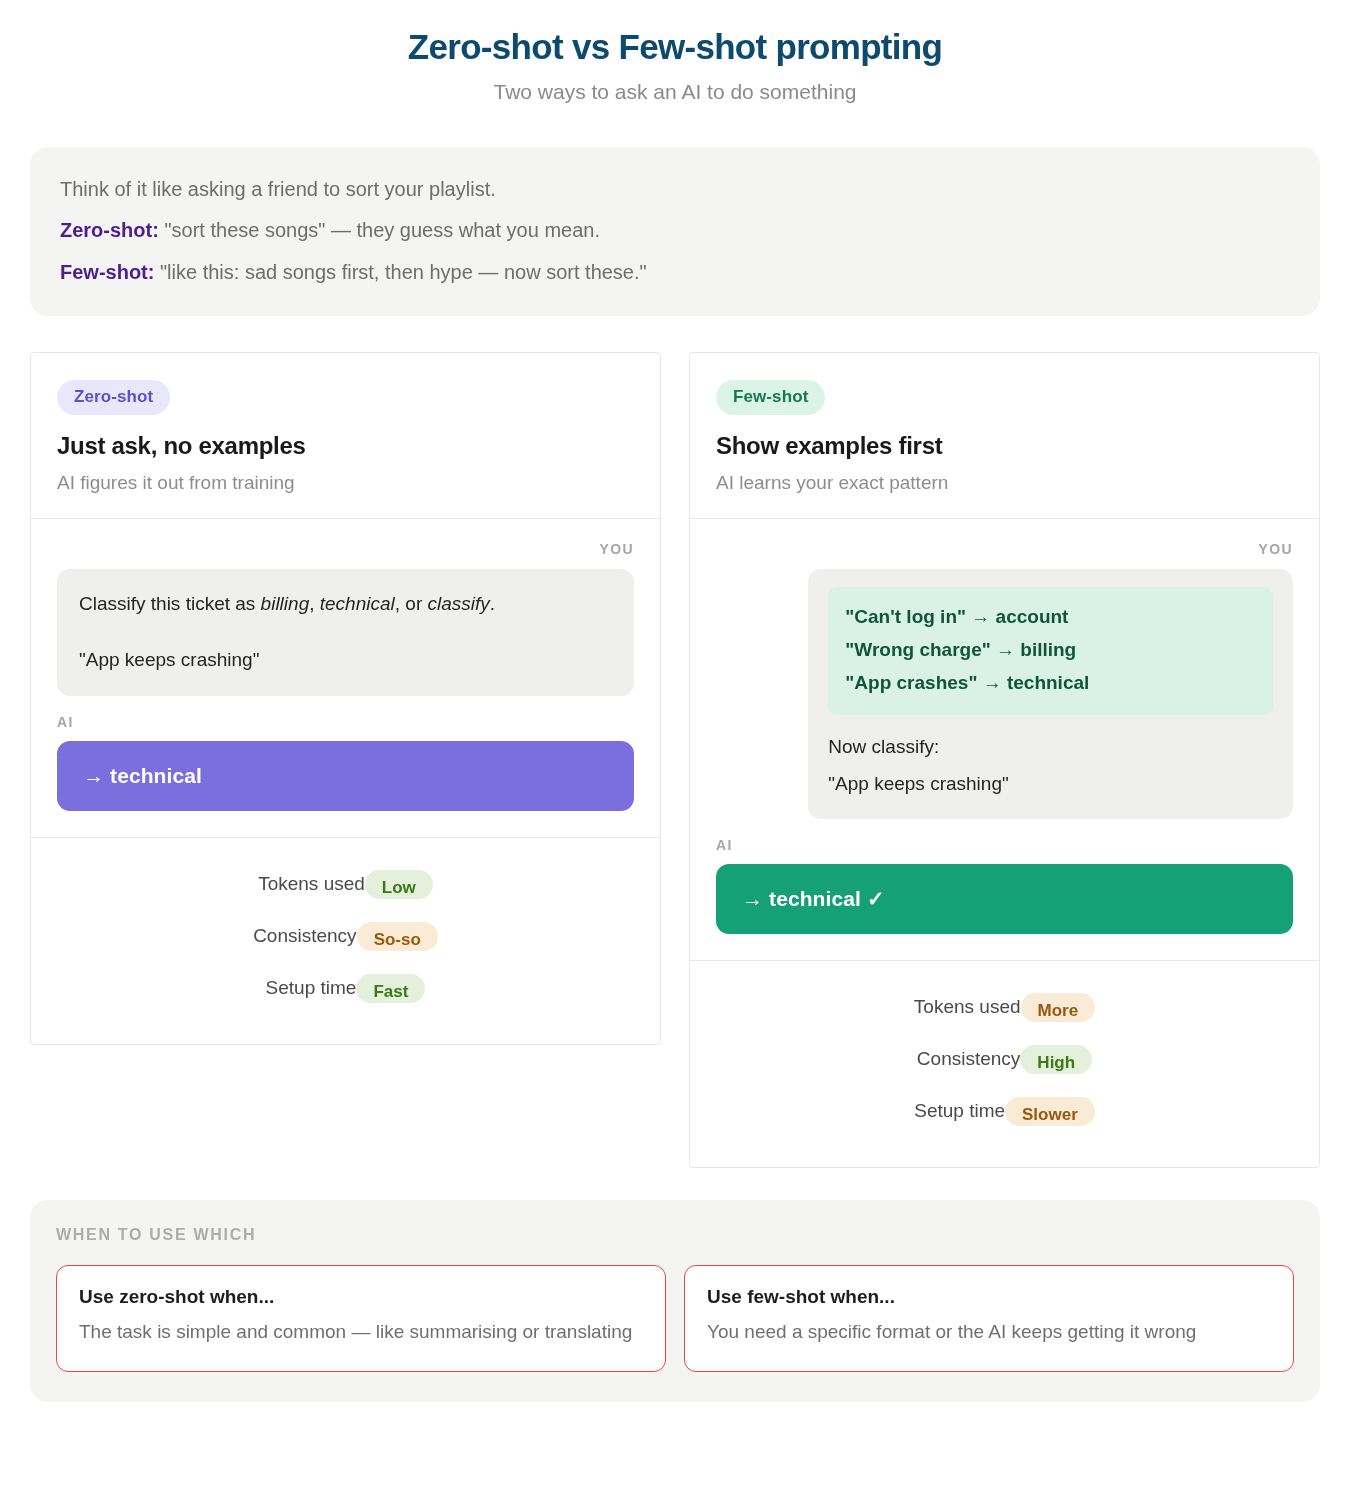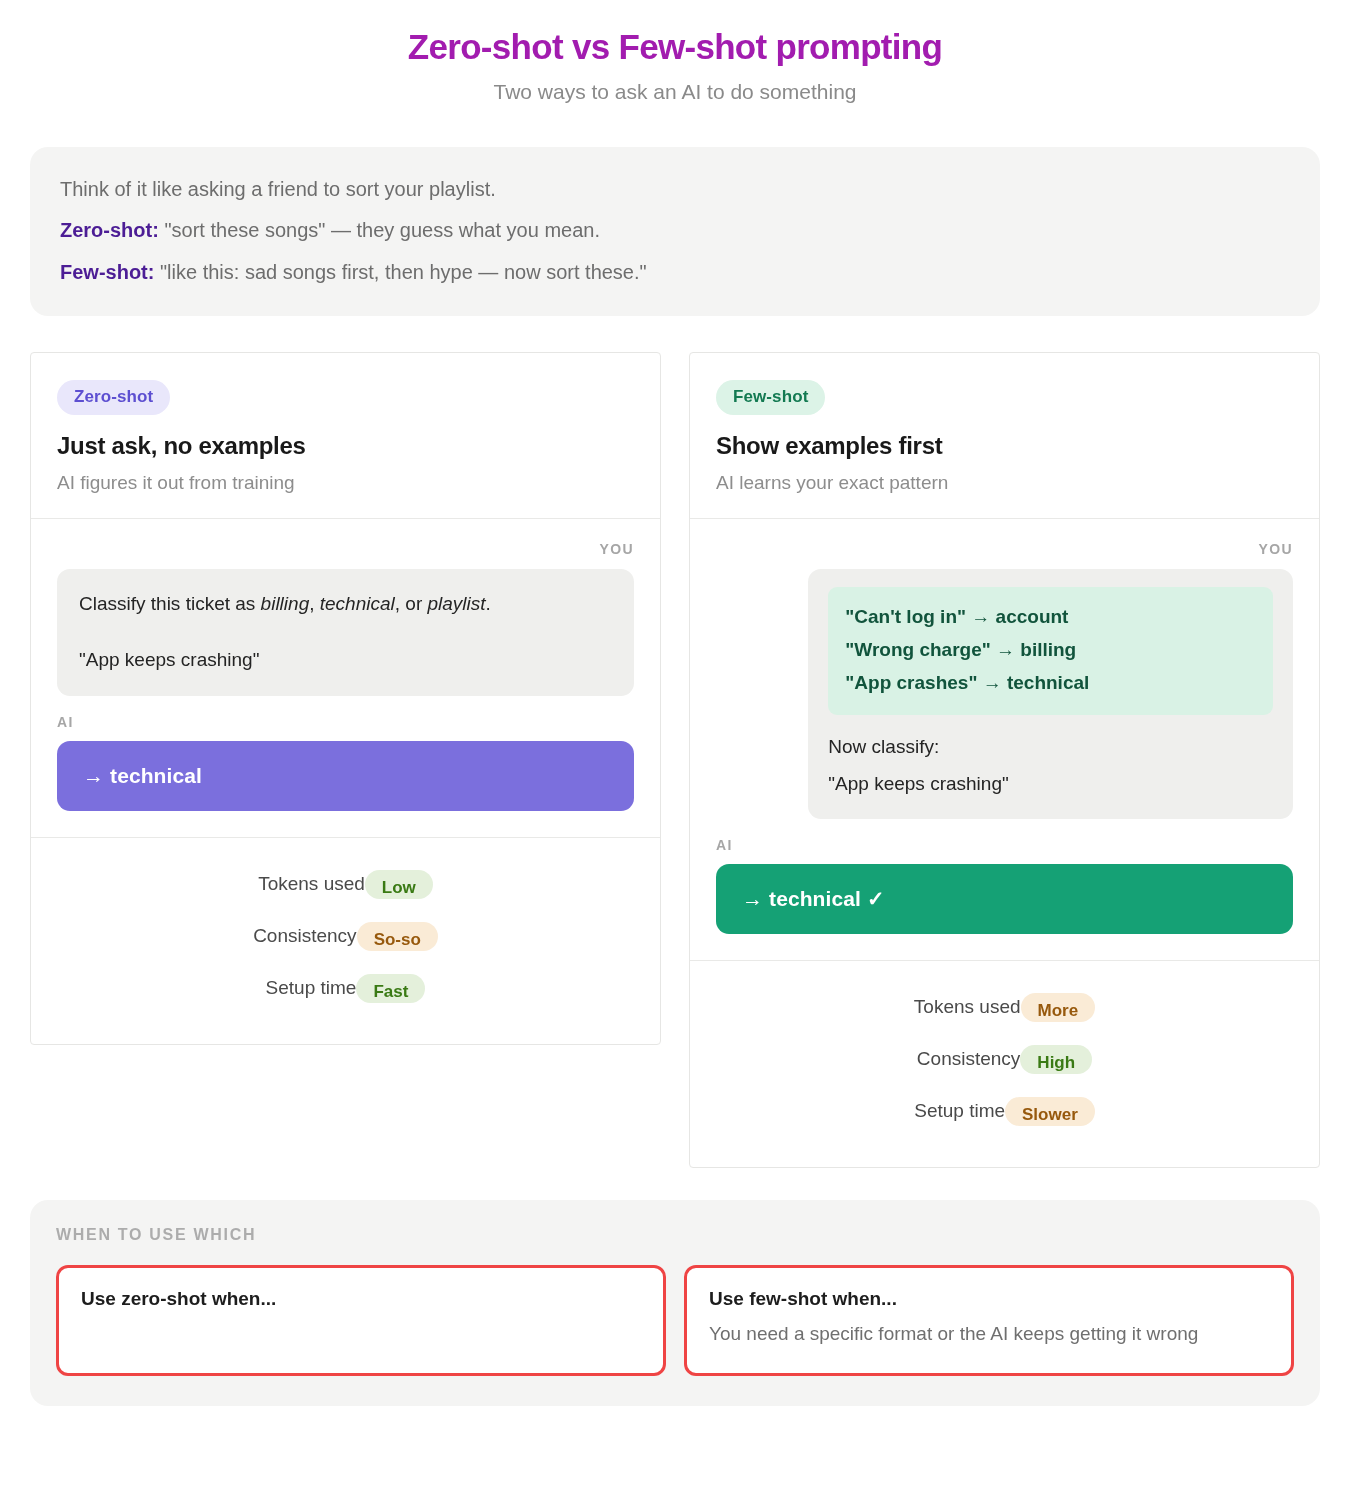--- a/index.html
+++ b/index.html
@@ -19,21 +19,21 @@
     position: relative;
     overflow: hidden;
   }
 
   
   .header { text-align: center; padding-top: 26px; }
 
   .title {
     font-size: 35px;
     font-weight: 700;
-    color: #a21caf;
+    color: #0c4a6e;
     letter-spacing: -0.7px;
     line-height: 1.2;
   }
 
   .subtitle {
     font-size: 21px;
     color: #8a8a8a;
     margin-top: 12px;
     font-weight: 400;
   }
@@ -189,21 +189,21 @@
 
   .footer-cards {
     display: flex;
     gap: 18px;
     margin-top: 21px;
   }
 
   .footer-card {
     flex: 1 1 0;
     background: #ffffff;
-    border: 3px solid #ef4444;
+    border: 1px solid #ef4444;
     border-radius: 12px;
     padding: 20px 22px 24px;
   }
 
   .footer-card-title {
     font-size: 19px;
     font-weight: 700;
     color: #1d1d1d;
   }
 
@@ -242,21 +242,21 @@
       <div class="card-head">
         <span class="badge purple">Zero-shot</span>
         <div class="card-title">Just ask, no examples</div>
         <div class="card-sub">AI figures it out from training</div>
       </div>
       <div class="divider"></div>
 
       <div class="card-body">
         <div class="role right">YOU</div>
         <div class="bubble">
-          <span>Classify this ticket as </span><i>billing</i><span>, </span><i>technical</i><span>, or </span><i>playlist</i><span>.</span>
+          <span>Classify this ticket as </span><i>billing</i><span>, </span><i>technical</i><span>, or </span><i>classify</i><span>.</span>
           <div class="gap"></div>
           <div>"App keeps crashing"</div>
         </div>
 
         <div class="role left" style="margin-top:18px">AI</div>
         <div class="answer purple">→ technical</div>
       </div>
 
       <div class="divider"></div>
       <div class="metrics">
@@ -316,20 +316,21 @@
       </div>
     </div>
 
   </div>
 
   <div class="footer">
     <div class="footer-eyebrow">WHEN TO USE WHICH</div>
     <div class="footer-cards">
       <div class="footer-card">
         <div class="footer-card-title">Use zero-shot when...</div>
+        <div class="footer-card-text">The task is simple and common — like summarising or translating</div>
       </div>
       <div class="footer-card">
         <div class="footer-card-title">Use few-shot when...</div>
         <div class="footer-card-text">You need a specific format or the AI keeps getting it wrong</div>
       </div>
     </div>
   </div>
 
 </div>
 

